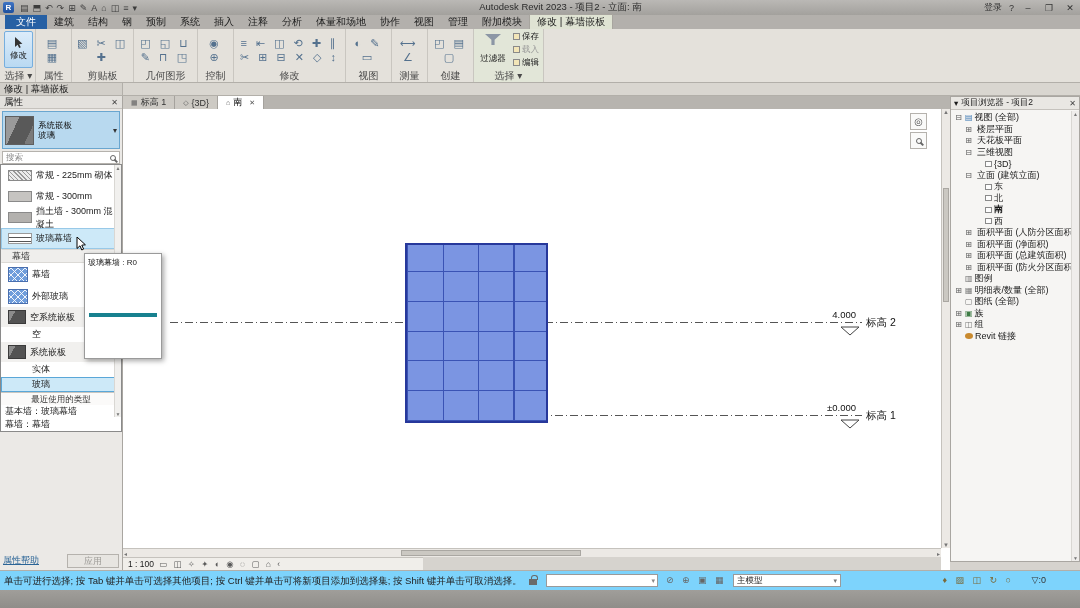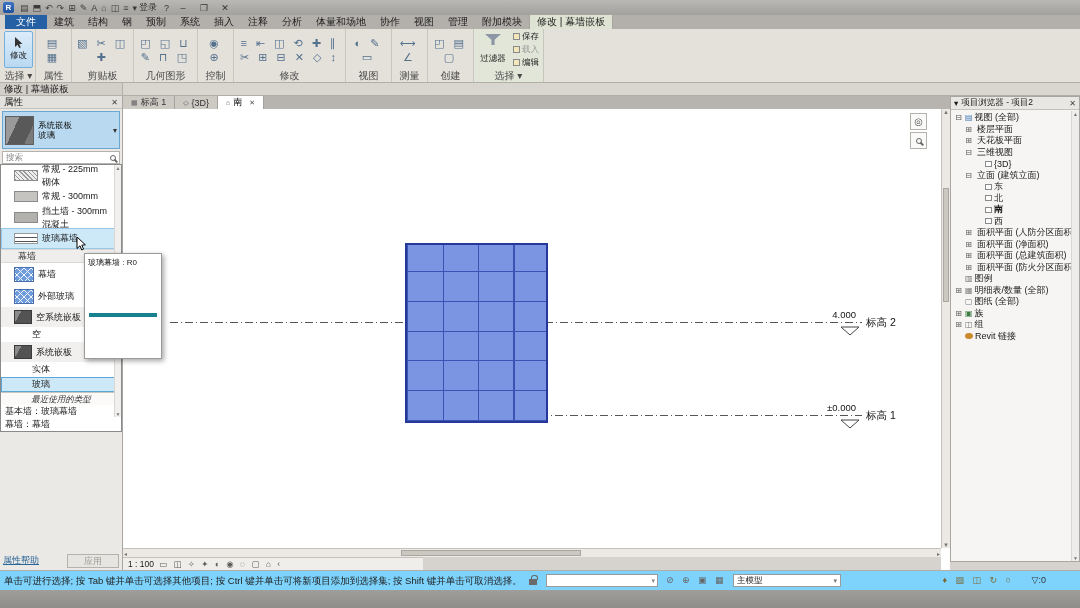--- a/index.html
+++ b/index.html
@@ -52,35 +52,35 @@
   .searchrow{position:absolute;left:2px;top:55px;right:2px;height:13px;background:#fff;border:1px solid #b5b2ad;display:flex;align-items:center;padding:0 3px;font-size:8.5px}
   .searchrow .ph{color:#8a8a8a}
   .mag{width:6px;height:6px;border:1.5px solid #666;border-radius:50%;position:relative;margin-left:auto}
   .mag::after{content:"";position:absolute;width:4px;height:1.5px;background:#666;transform:rotate(45deg);right:-3px;bottom:-2px}
   .props-foot{position:absolute;bottom:2px;left:3px;right:3px;height:15px;display:flex;justify-content:space-between;align-items:center}
   .help-link{color:#2a6496;text-decoration:underline;font-size:9px}
   .apply-btn{width:52px;height:14px;background:#e7e5e1;border:1px solid #b5b2ad;color:#9e9c98;font-size:9px;text-align:center;line-height:12px}
 
   
   .type-dropdown{position:absolute;left:0;top:164px;width:122px;background:#fff;border:1px solid #8a8a8a;z-index:5;font-size:9px}
-  .tl-row{display:flex;align-items:center;height:21px;padding:0 12px;gap:4px;border:1px solid transparent}
+  .tl-row{display:flex;align-items:center;height:21px;padding:0 6px;gap:4px;border:1px solid transparent}
   .tl-row.cat{height:14px;background:#efeeec;border-top:1px solid #dbd9d5;border-bottom:1px solid #dbd9d5;color:#333}
   .tl-row.big{height:22px}
   .tl-row.sub{height:20px;background:#f1f0ee}
   .tl-row.plain{height:15px;padding-left:26px}
   .tl-row.hover{background:#cde9f8;border-color:#98c9e8}
   .tl-row.selected{background:#cde9f8;border-color:#5aa7d8}
   .tl-icon{flex:none}
   .i-hatch{width:24px;height:11px;border:1px solid #8a8a8a;background:repeating-linear-gradient(45deg,#9a9a9a 0 1px,#ececec 1px 3px)}
   .i-gray{width:24px;height:11px;border:1px solid #8a8a8a;background:#c6c4c1}
   .i-gray2{width:24px;height:11px;border:1px solid #8a8a8a;background:#b3b1ae}
   .i-dline{width:24px;height:11px;border:1px solid #9a9a9a;background:linear-gradient(#fff 3px,#555 3px 4px,#fff 4px 7px,#555 7px 8px,#fff 8px)}
   .i-grid{width:20px;height:15px;border:1px solid #4a6fae;background-color:#6f9ddb;background-image:repeating-linear-gradient(45deg,rgba(255,255,255,.9) 0 1px,transparent 1px 5px),repeating-linear-gradient(-45deg,rgba(255,255,255,.9) 0 1px,transparent 1px 5px)}
   .i-dark{width:18px;height:14px;border:1px solid #3a3a3a;background:linear-gradient(120deg,#8c8c8c 0 28%,#535353 28%)}
-  .tl-recent-header{font-size:8.5px;font-style:italic;text-align:center;height:13px;line-height:12px;border-top:1px solid #c9c6c0;color:#333;background:#fbfaf9}
+  .tl-recent-header{font-size:8.5px;text-align:center;height:13px;line-height:12px;border-top:1px solid #c9c6c0;color:#333;background:#fbfaf9}
   .tl-recent{height:13px;line-height:13px;padding-left:4px}
   .dd-scroll{position:absolute;right:0;top:0;width:7px;height:252px;background:#f1f0ee;border-left:1px solid #d9d7d3;font-size:5px;color:#777;text-align:center;line-height:6px}
   .dd-scroll .dn{position:absolute;bottom:0;left:0;right:0}
 
   
   .type-tooltip{position:absolute;left:84px;top:253px;width:78px;height:106px;background:#fff;border:1px solid #9a9a9a;box-shadow:2px 2px 5px rgba(0,0,0,.35);z-index:8;font-size:8px;padding:3px}
   .tt-line{position:absolute;left:4px;right:4px;top:59px;height:4px;background:#17818f}
 
   
   .cursor{position:absolute;left:76px;top:237px;z-index:9}
@@ -160,20 +160,21 @@
       <span>↶</span>
       <span>↷</span>
       <span>⊞</span>
       <span>✎</span>
       <span>A</span>
       <span>⌂</span>
       <span>◫</span>
       <span>≡</span>
       <span>▾</span>
     </div>
+  <div class="tb-title">Autodesk Revit 2023 - 项目2 - 立面: 南</div>
   <div class="tb-right">
     <span>登录</span>
     <span>?</span>
     <span class="winbtn">–</span>
     <span class="winbtn">❐</span>
     <span class="winbtn">✕</span>
   </div>
 </div>
 
 <div class="tabrow">

